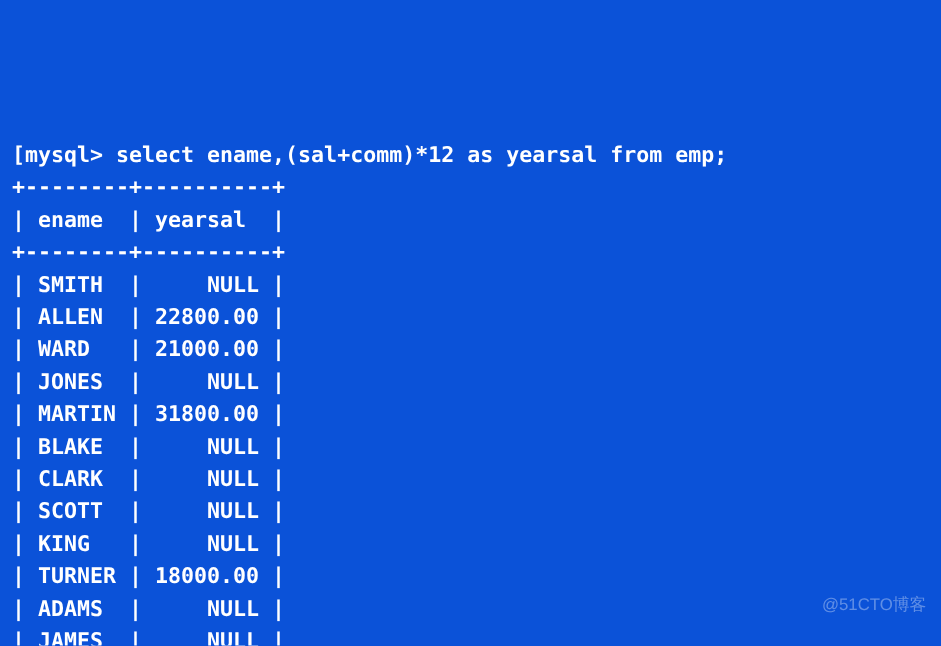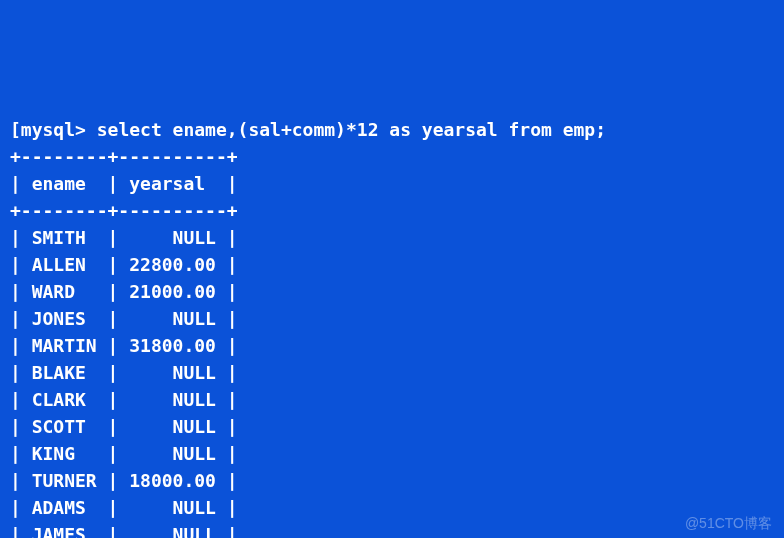--- a/index.html
+++ b/index.html
@@ -18,21 +18,21 @@
       height: 538px;
       line-height: 1.5;
       white-space: pre;
       position: relative;
     }
     .prompt-bracket {
       color: #FFFFFF;
     }
     .watermark {
       position: absolute;
-      bottom: 4px;
+      bottom: 24px;
       right: 12px;
       font-size: 14px;
       color: rgba(255,255,255,0.35);
       font-weight: normal;
       font-family: sans-serif;
     }
     .line {
       display: block;
     }
   </style>

